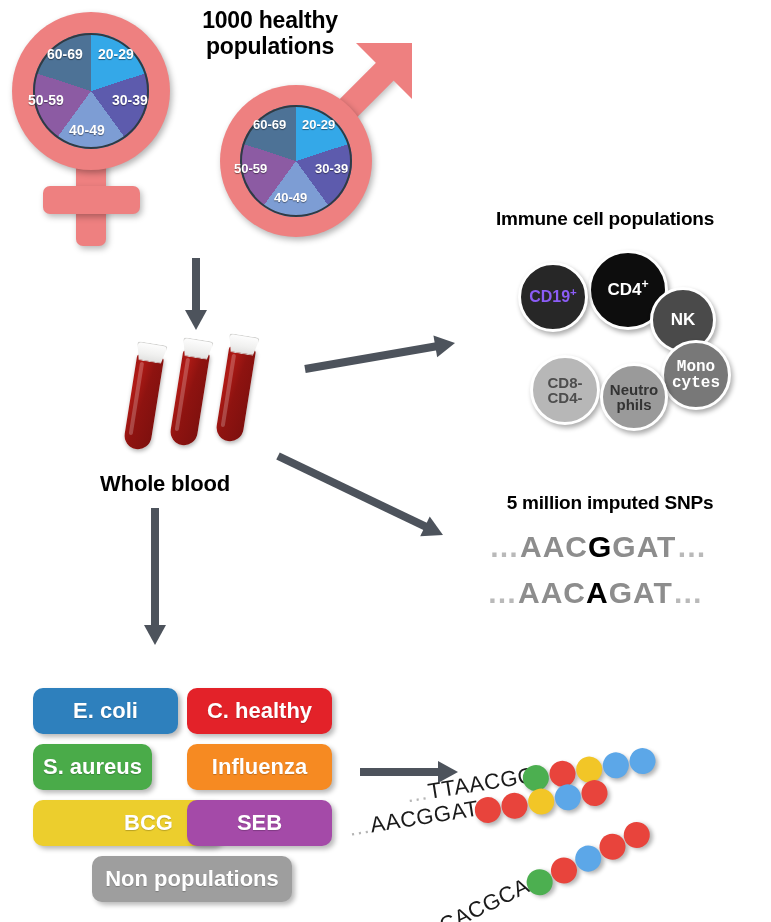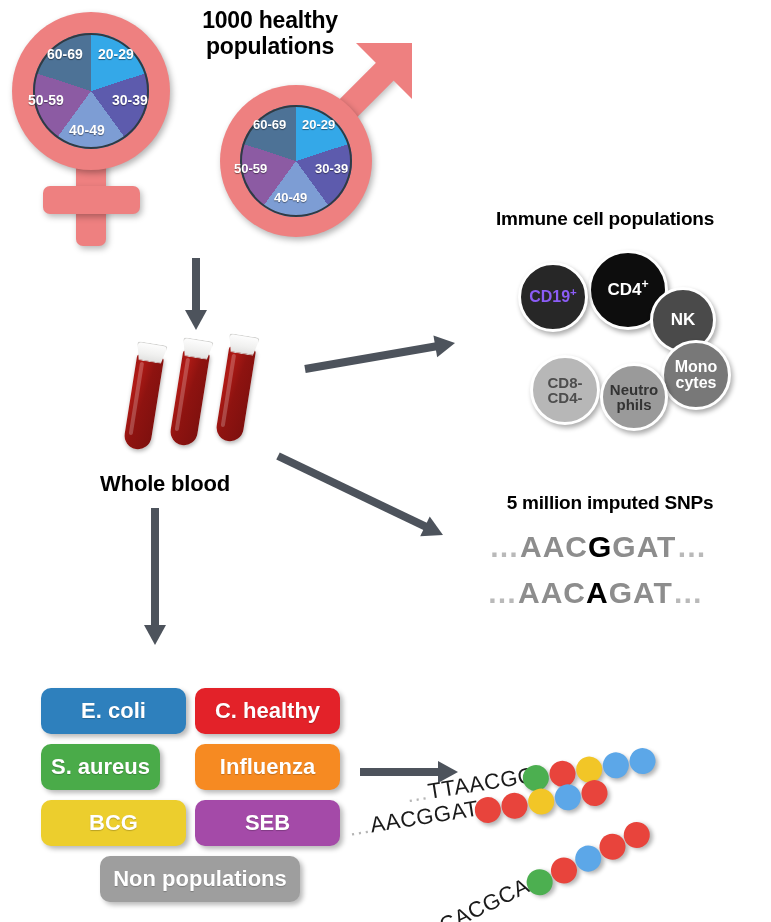--- a/index.html
+++ b/index.html
@@ -140,21 +140,20 @@
   .stim {
     position: absolute;
     border-radius: 10px;
     display: flex;
     align-items: center;
     justify-content: center;
     color: #ffffff;
     font-weight: bold;
     text-shadow: 0 1px 1px rgba(0,0,0,0.22);
     box-shadow: 3px 3px 5px rgba(0,0,0,0.28);
-    margin-left: 8px;
   }
 
   
   .strand { position: absolute; transform-origin: 0 50%; }
   .strand-txt {
     position: absolute;
     white-space: nowrap;
     color: #1a1a1a;
     font-weight: normal;
     letter-spacing: 0.5px;
@@ -260,21 +259,21 @@
   <div id="cells-layer" class="abs" style="left:0; top:0; width:771px; height:922px;">
       <div class="cell" style="left: 588px; top: 250px; width: 80px; height: 80px; background: rgb(13, 13, 13); color: rgb(255, 255, 255); font-size: 17px;">
         <span>CD4<sup>+</sup></span>
       </div>
       <div class="cell" style="left: 518px; top: 262px; width: 70px; height: 70px; background: rgb(39, 39, 39); color: #8b5cf6; font-size: 16px;">
         <span>CD19<sup>+</sup></span>
       </div>
       <div class="cell" style="left: 650px; top: 287px; width: 66px; height: 66px; background: rgb(74, 74, 74); color: rgb(255, 255, 255); font-size: 17px;">
         <span>NK</span>
       </div>
-      <div class="cell" style="left: 661px; top: 340px; width: 70px; height: 70px; background: rgb(120, 120, 120); color: rgb(255, 255, 255); font-size: 16px;">
+      <div class="cell" style="left: 661px; top: 340px; width: 70px; height: 70px; background: rgb(120, 120, 120); color: rgb(255, 255, 255); font-size: 16px; font-family: Liberation Mono, monospace;">
         <span>Mono<br>cytes</span>
       </div>
       <div class="cell" style="left: 530px; top: 355px; width: 70px; height: 70px; background: rgb(183, 183, 183); color: rgb(77, 77, 77); font-size: 15px;">
         <span>CD8-<br>CD4-</span>
       </div>
       <div class="cell" style="left: 600px; top: 363px; width: 68px; height: 68px; background: rgb(154, 154, 154); color: rgb(51, 51, 51); font-size: 15px;">
         <span>Neutro<br>phils</span>
       </div>
     </div>
 
@@ -291,21 +290,21 @@
       </div>
       <div class="stim" style="left: 187px; top: 688px; width: 145px; height: 46px; background: rgb(227, 34, 41); font-size: 22px;">
         <span>C. healthy</span>
       </div>
       <div class="stim" style="left: 33px; top: 744px; width: 119px; height: 46px; background: rgb(74, 171, 73); font-size: 22px;">
         <span>S. aureus</span>
       </div>
       <div class="stim" style="left: 187px; top: 744px; width: 145px; height: 46px; background: rgb(246, 138, 34); font-size: 22px;">
         <span>Influenza</span>
       </div>
-      <div class="stim" style="left: 33px; top: 800px; width: 145px; height: 46px; background: rgb(236, 206, 45); font-size: 22px;">
+      <div class="stim" style="left: 33px; top: 800px; width: 145px; height: 46px; background: rgb(236, 206, 45); font-size: 22px; padding-left: 43px;">
         <span>BCG</span>
       </div>
       <div class="stim" style="left: 187px; top: 800px; width: 145px; height: 46px; background: rgb(164, 74, 168); font-size: 22px;">
         <span>SEB</span>
       </div>
       <div class="stim" style="left: 92px; top: 856px; width: 200px; height: 46px; background: rgb(158, 158, 158); font-size: 22px;">
         <span>Non populations</span>
       </div>
     </div>
 

